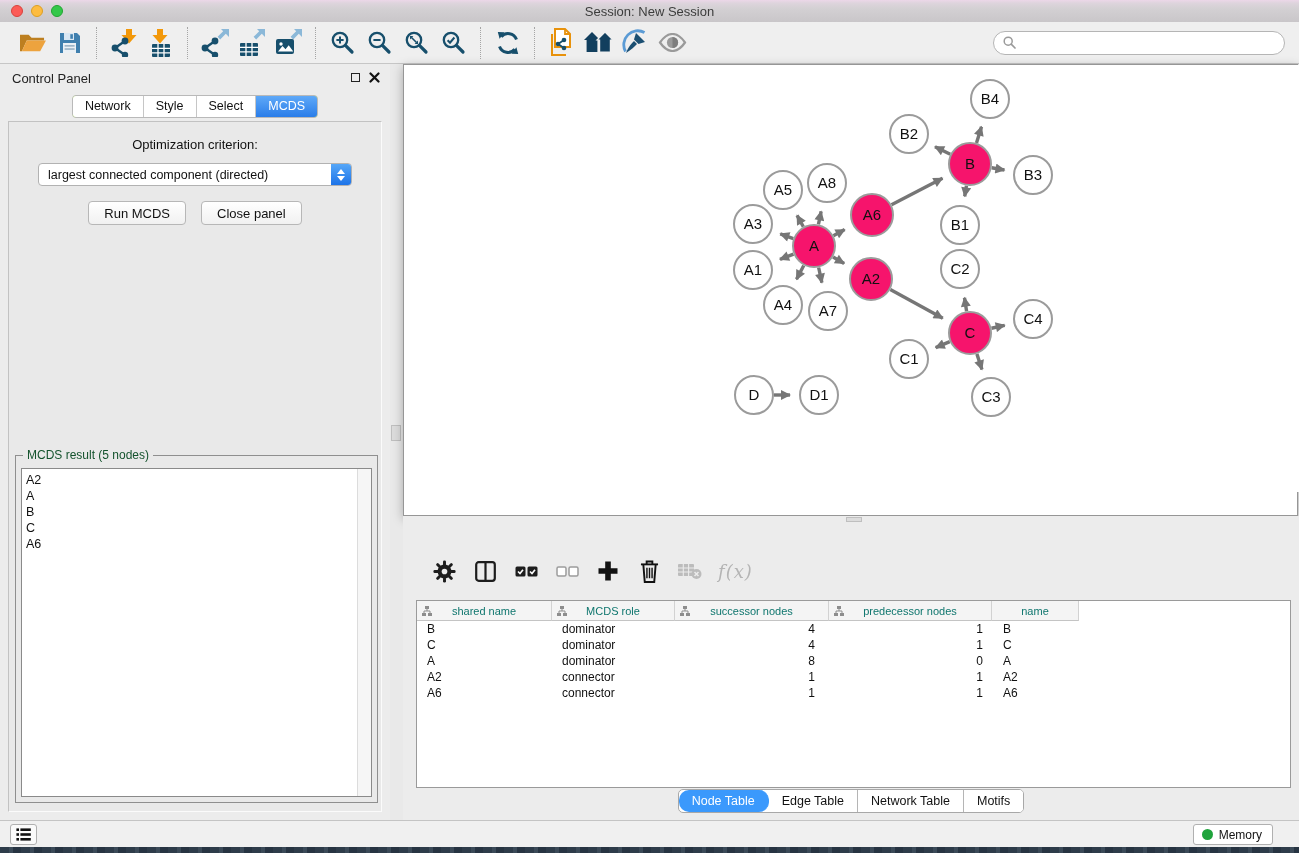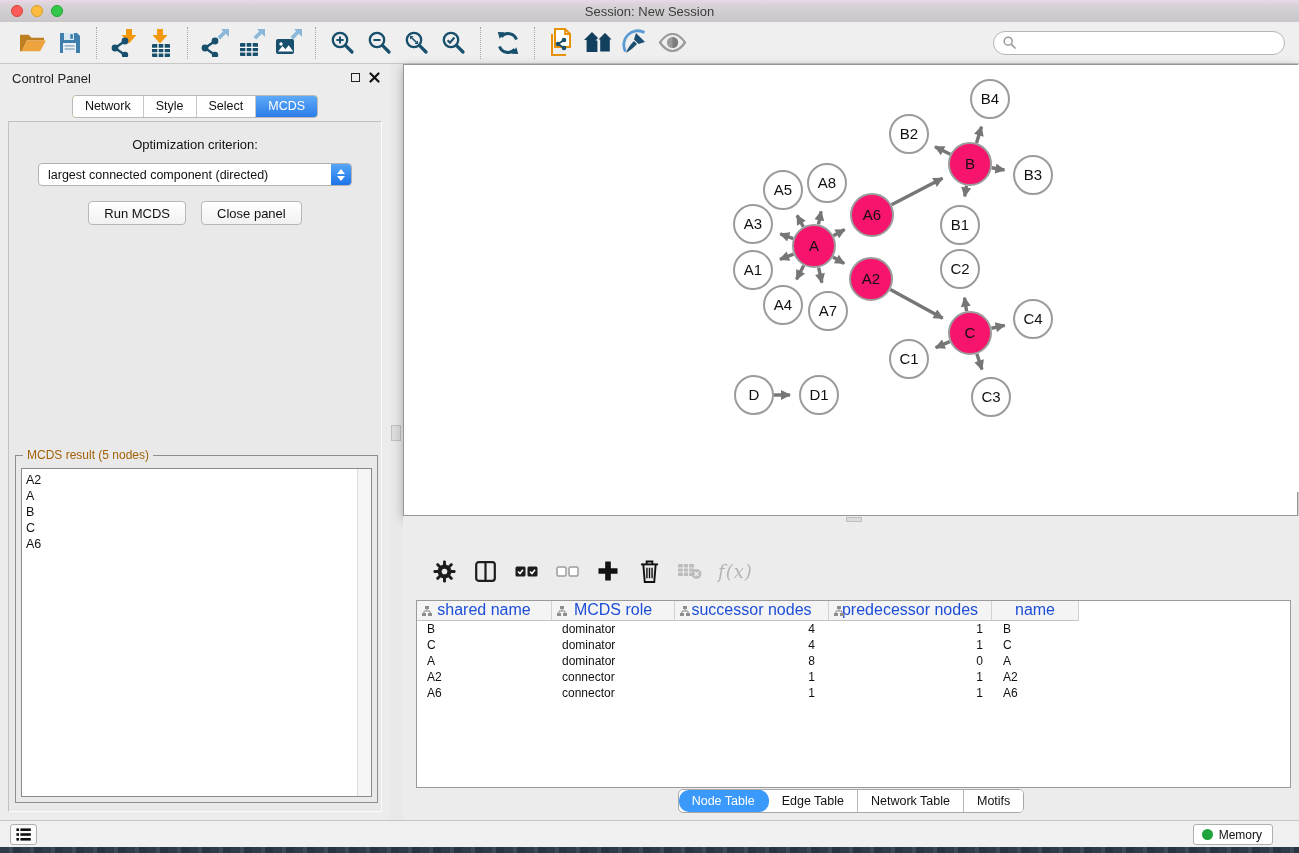--- a/index.html
+++ b/index.html
@@ -39,21 +39,21 @@
   .opt-label{margin-top:15px;text-align:center;font-size:13px;color:#111;}
   .dropdown{position:relative;margin:11px auto 0;width:314px;height:23px;background:#fff;border:1px solid #b2b2b2;
     border-radius:4px;box-sizing:border-box;display:flex;align-items:center;}
   .dropdown .dd-text{font-size:12.5px;color:#111;padding-left:9px;flex:1;white-space:nowrap;overflow:hidden;}
   .dd-stepper{width:20px;height:21px;border-radius:0 3px 3px 0;background:linear-gradient(#55a7f8,#1d73e8);
     display:flex;flex-direction:column;align-items:center;justify-content:center;gap:2px;}
   .btn-row{margin-top:15px;display:flex;justify-content:center;gap:15px;}
   .push-btn{height:22px;padding:0 15px;background:linear-gradient(#ffffff,#f1f1f1);border:1px solid #b7b7b7;
     border-radius:4px;font-size:13px;color:#111;display:flex;align-items:center;}
   .result-group{position:absolute;left:6px;top:333px;width:361px;height:346px;border:1px solid #8f8f8f;}
-  .result-legend{position:absolute;left:7px;top:-8px;background:#e9e9e9;padding:0 4px;font-size:12px;color:#a16207;}
+  .result-legend{position:absolute;left:7px;top:-8px;background:#e9e9e9;padding:0 4px;font-size:12px;color:#14532d;}
   .result-list{position:absolute;left:5px;top:12px;right:5px;bottom:5px;background:#fff;border:1px solid #8a8a8a;overflow:hidden;}
   .result-scroll{position:absolute;right:0;top:0;bottom:0;width:13px;background:#f6f6f6;border-left:1px solid #dcdcdc;}
   .result-item{font-size:12.5px;color:#111;line-height:16px;padding-left:4px;}
   .result-item:first-child{padding-top:3px;}
   
   .v-split{position:absolute;left:390px;top:64px;width:13px;height:756px;background:#e9e9e9;}
   .v-split .handle{position:absolute;left:1px;top:361px;width:10px;height:16px;background:#dcdcdc;border:1px solid #bfbfbf;box-sizing:border-box;}
   
   .right-area{position:absolute;left:403px;top:64px;width:896px;height:756px;}
   .net-window{position:absolute;left:0;top:0;width:895px;height:452px;background:#fff;border:1px solid #969696;
@@ -69,21 +69,21 @@
   
   .table-panel{position:absolute;left:0;top:459px;width:896px;height:297px;background:#ececec;}
   .tp-header{position:relative;height:26px;}
   .tp-header .p-title{position:absolute;left:12px;top:6px;font-size:13px;color:#222;}
   .tp-toolbar{position:absolute;left:8px;top:28px;width:896px;height:40px;display:flex;align-items:center;padding-left:20px;gap:15px;box-sizing:border-box;}
   .tp-ico{display:flex;align-items:center;justify-content:center;width:26px;height:26px;}
   .fx{font-family:"DejaVu Serif",serif;font-style:italic;font-size:18px;color:#b4b4b4;letter-spacing:1px;}
   .tbl{position:absolute;left:13px;top:77px;width:875px;height:188px;background:#fff;border:1px solid #9a9a9a;box-sizing:border-box;overflow:hidden;}
   .tbl-head{display:flex;height:20px;}
   .th{position:relative;background:#f4f4f4;border-right:1px solid #d2d2d2;border-bottom:1px solid #c4c4c4;
-    box-sizing:border-box;display:flex;justify-content:center;font-size:16px;color:#1d4ed8;gap:4px;}
+    box-sizing:border-box;display:flex;align-items:center;justify-content:center;font-size:11px;color:#0f766e;gap:4px;}
   .th .hicon{position:absolute;left:5px;top:5px;}
   .tr{display:flex;height:16px;font-size:12px;color:#111;}
   .td{box-sizing:border-box;line-height:16px;white-space:nowrap;overflow:hidden;}
   .tbl-tabs{position:absolute;left:0;top:266px;width:896px;display:flex;justify-content:center;}
   .seg2{display:flex;border:1px solid #a8a8a8;border-radius:5px;overflow:hidden;background:#fff;height:22px;}
   .seg2 .tab{padding:4px 13px;font-size:12.5px;color:#111;border-right:1px solid #b5b5b5;background:#fff;line-height:14px;}
   .seg2 .tab:last-child{border-right:none;}
   .seg2 .tab.active{background:#3b99fc;color:#fff;border-right-color:#3b99fc;border-radius:10px;}
   
   .statusbar{position:absolute;left:0;top:820px;width:1299px;height:27px;background:#f0f0f0;border-top:1px solid #c4c4c4;box-sizing:border-box;}

